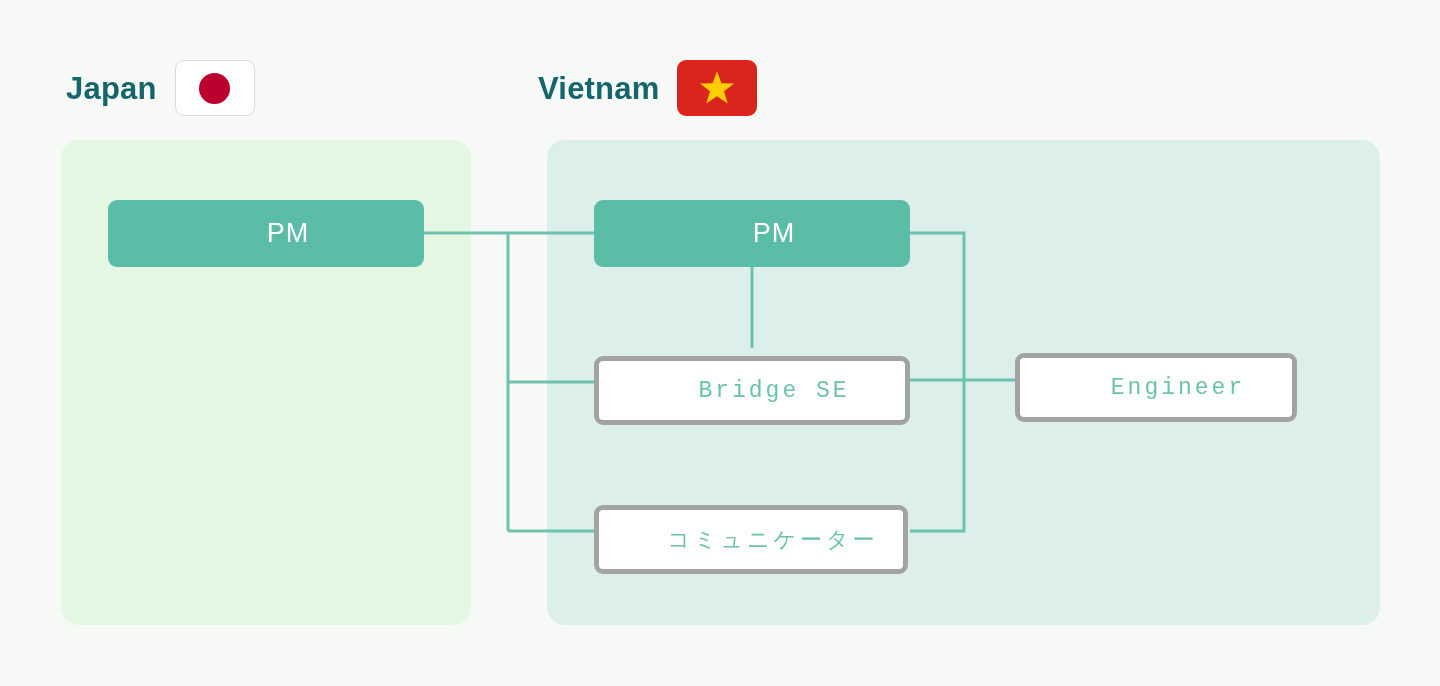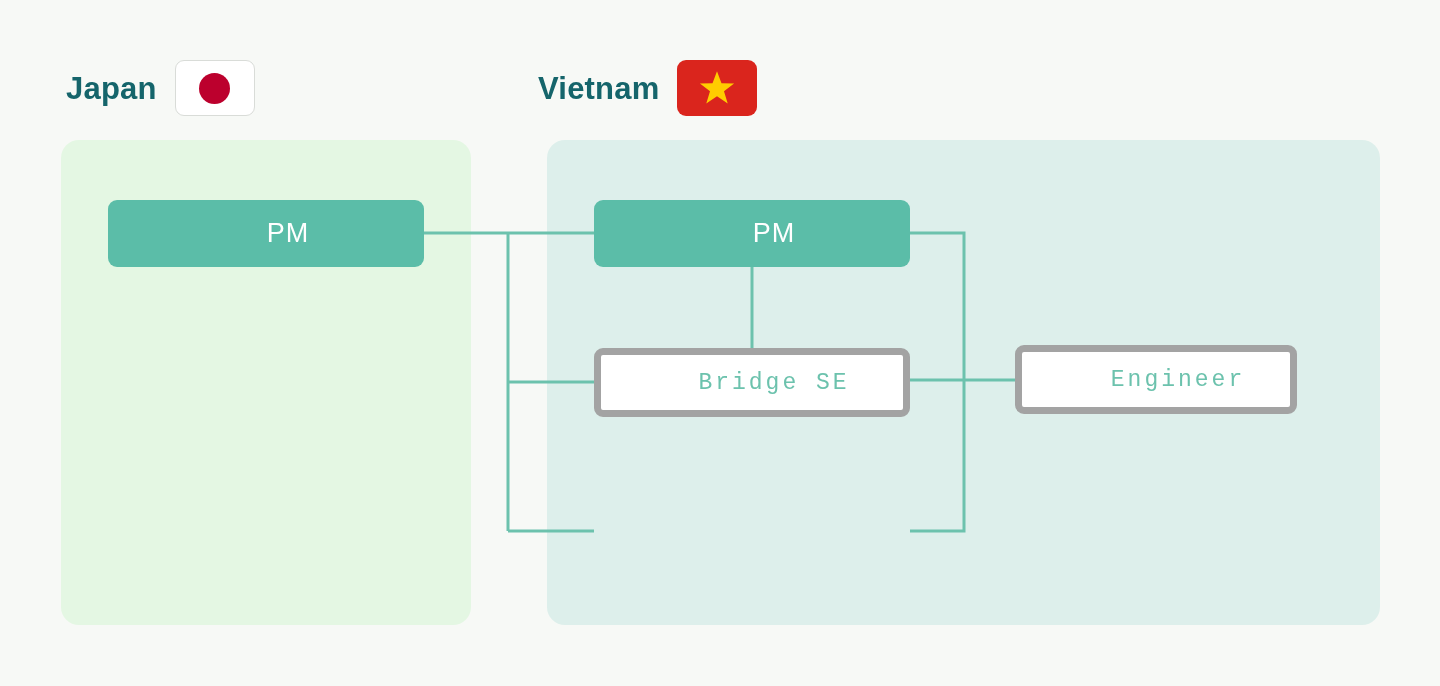--- a/index.html
+++ b/index.html
@@ -105,25 +105,26 @@
   }
   .node-filled {
     background: #5bbda8;
     color: #ffffff;
     font-family: "Liberation Sans", sans-serif;
     font-size: 27px;
     letter-spacing: 1px;
   }
   .node-outline {
     background: #ffffff;
-    border: 7px solid #a3a3a3;
+    border: 5px solid #a3a3a3;
     color: #6cc2ad;
     font-family: "Liberation Mono", monospace;
     font-size: 23px;
     letter-spacing: 3px;
+    margin-top: 8px;
   }
   .node-jp-pm   { left: 108px;  top: 200px; width: 316px; height: 67px; }
   .node-vn-pm   { left: 594px;  top: 200px; width: 316px; height: 67px; }
   .node-bridge  { left: 594px;  top: 348px; width: 316px; height: 69px; }
   .node-comm    { left: 594px;  top: 497px; width: 314px; height: 69px; font-size: 22px; letter-spacing: 4px; }
   .node-engineer{ left: 1015px; top: 345px; width: 282px; height: 69px; }
 </style>
 </head>
 <body>
 
@@ -172,18 +173,21 @@
   </div>
 
   <div class="node node-filled node-vn-pm">
     <span>PM</span>
   </div>
 
   <div class="node node-outline node-bridge">
     <span>Bridge SE</span>
   </div>
 
+  <div class="node node-outline node-comm">
+    <span>コミュニケーター</span>
+  </div>
 
   <div class="node node-outline node-engineer">
     <span>Engineer</span>
   </div>
 
 </div>
 
 </body></html>

